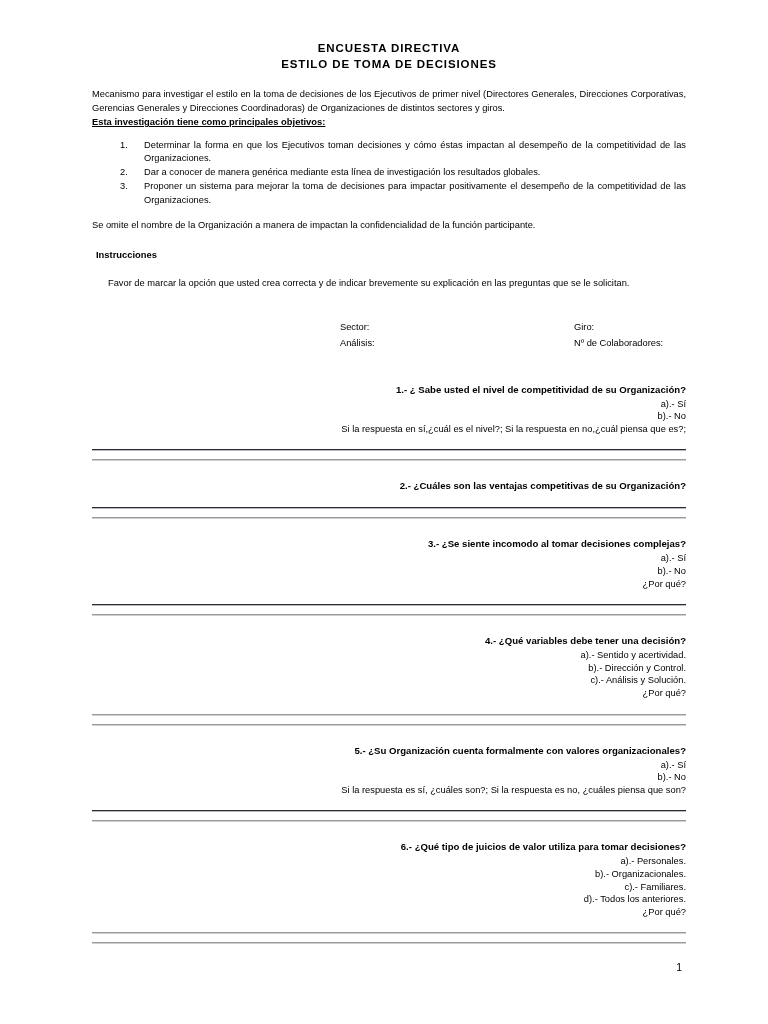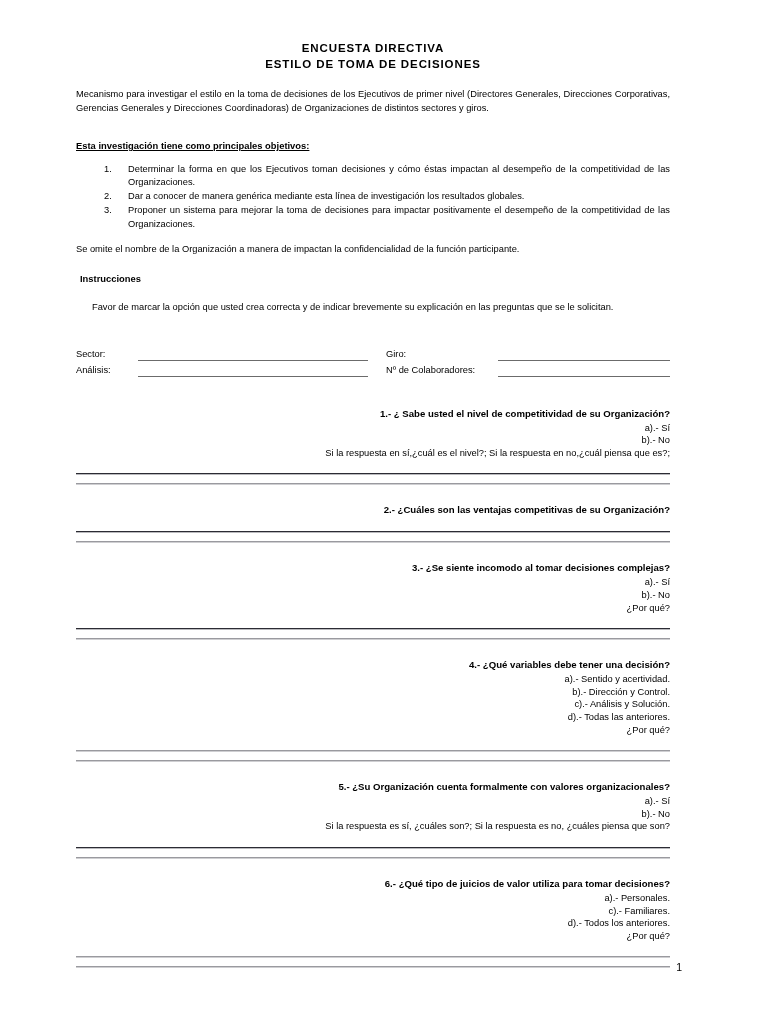--- a/index.html
+++ b/index.html
@@ -17,21 +17,21 @@
   }
   .page {
     position: absolute;
     left: 0; top: 0;
     width: 768px;
     height: 1024px;
     padding: 0;
   }
   .content {
     position: absolute;
-    left: 76px;
+    left: 92px;
     top: 40px;
     width: 594px;
   }
 
   
   .title-block {
     text-align: center;
     margin-bottom: 16px;
   }
   .title-line {
@@ -40,21 +40,21 @@
     letter-spacing: 0.9px;
     line-height: 16px;
     color: #000;
   }
 
   
   .intro {
     font-size: 9.3px;
     line-height: 13.6px;
     text-align: justify;
-    margin: 0 0 24px 0;
+    margin: 0 0 0 0;
   }
   .section-head {
     font-size: 9.4px;
     font-weight: bold;
     line-height: 13.6px;
     margin: 0 0 10px 0;
     text-decoration: underline;
   }
 
   
@@ -107,20 +107,21 @@
   .fields-col {
     display: flex;
     flex-direction: column;
   }
   .fields-col.left { width: 310px; }
   .fields-col.right { width: 284px; }
   .field-row {
     display: flex;
     align-items: flex-end;
     height: 16px;
+    flex-direction: column;
   }
   .field-label {
     font-size: 9.3px;
     line-height: 13px;
     white-space: nowrap;
   }
   .field-rule {
     flex: 1;
     border-bottom: 1px solid #6b6b6b;
     height: 11px;
@@ -268,21 +269,20 @@
     <div class="rules">
       <div class="rule-dark"></div>
       <div class="rule-gray"></div>
     </div>
 
     <div class="question">
       <p class="q-head">4.- ¿Qué variables debe tener una decisión?</p>
       <p class="q-opt">a).- Sentido y acertividad.</p>
       <p class="q-opt">b).- Dirección y Control.</p>
       <p class="q-opt">c).- Análisis y Solución.</p>
-      <p class="q-opt">d).- Todas las anteriores.</p>
       <p class="q-follow">¿Por qué?</p>
     </div>
     <div class="rules soft">
       <div class="rule-dark"></div>
       <div class="rule-gray"></div>
     </div>
 
     <div class="question">
       <p class="q-head">5.- ¿Su Organización cuenta formalmente con valores organizacionales?</p>
       <p class="q-opt">a).- Sí</p>
@@ -290,20 +290,21 @@
       <p class="q-follow">Si la respuesta es sí, ¿cuáles son?; Si la respuesta es no, ¿cuáles piensa que son?</p>
     </div>
     <div class="rules">
       <div class="rule-dark"></div>
       <div class="rule-gray"></div>
     </div>
 
     <div class="question">
       <p class="q-head">6.- ¿Qué tipo de juicios de valor utiliza para tomar decisiones?</p>
       <p class="q-opt">a).- Personales.</p>
+      <p class="q-opt">b).- Organizacionales.</p>
       <p class="q-opt">c).- Familiares.</p>
       <p class="q-opt">d).- Todos los anteriores.</p>
       <p class="q-follow">¿Por qué?</p>
     </div>
     <div class="rules soft">
       <div class="rule-dark"></div>
       <div class="rule-gray"></div>
     </div>
 
   </div>

